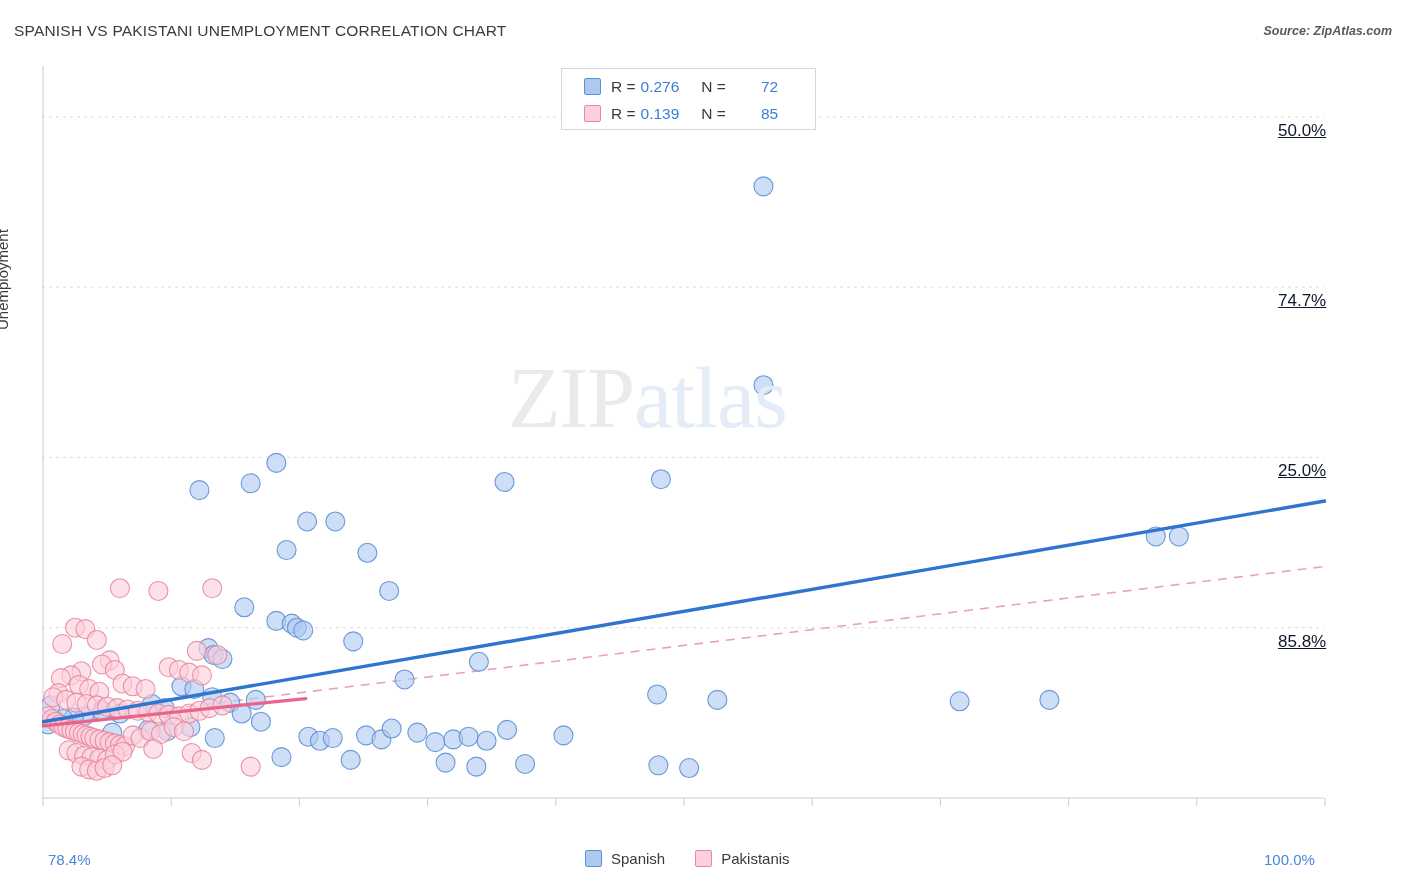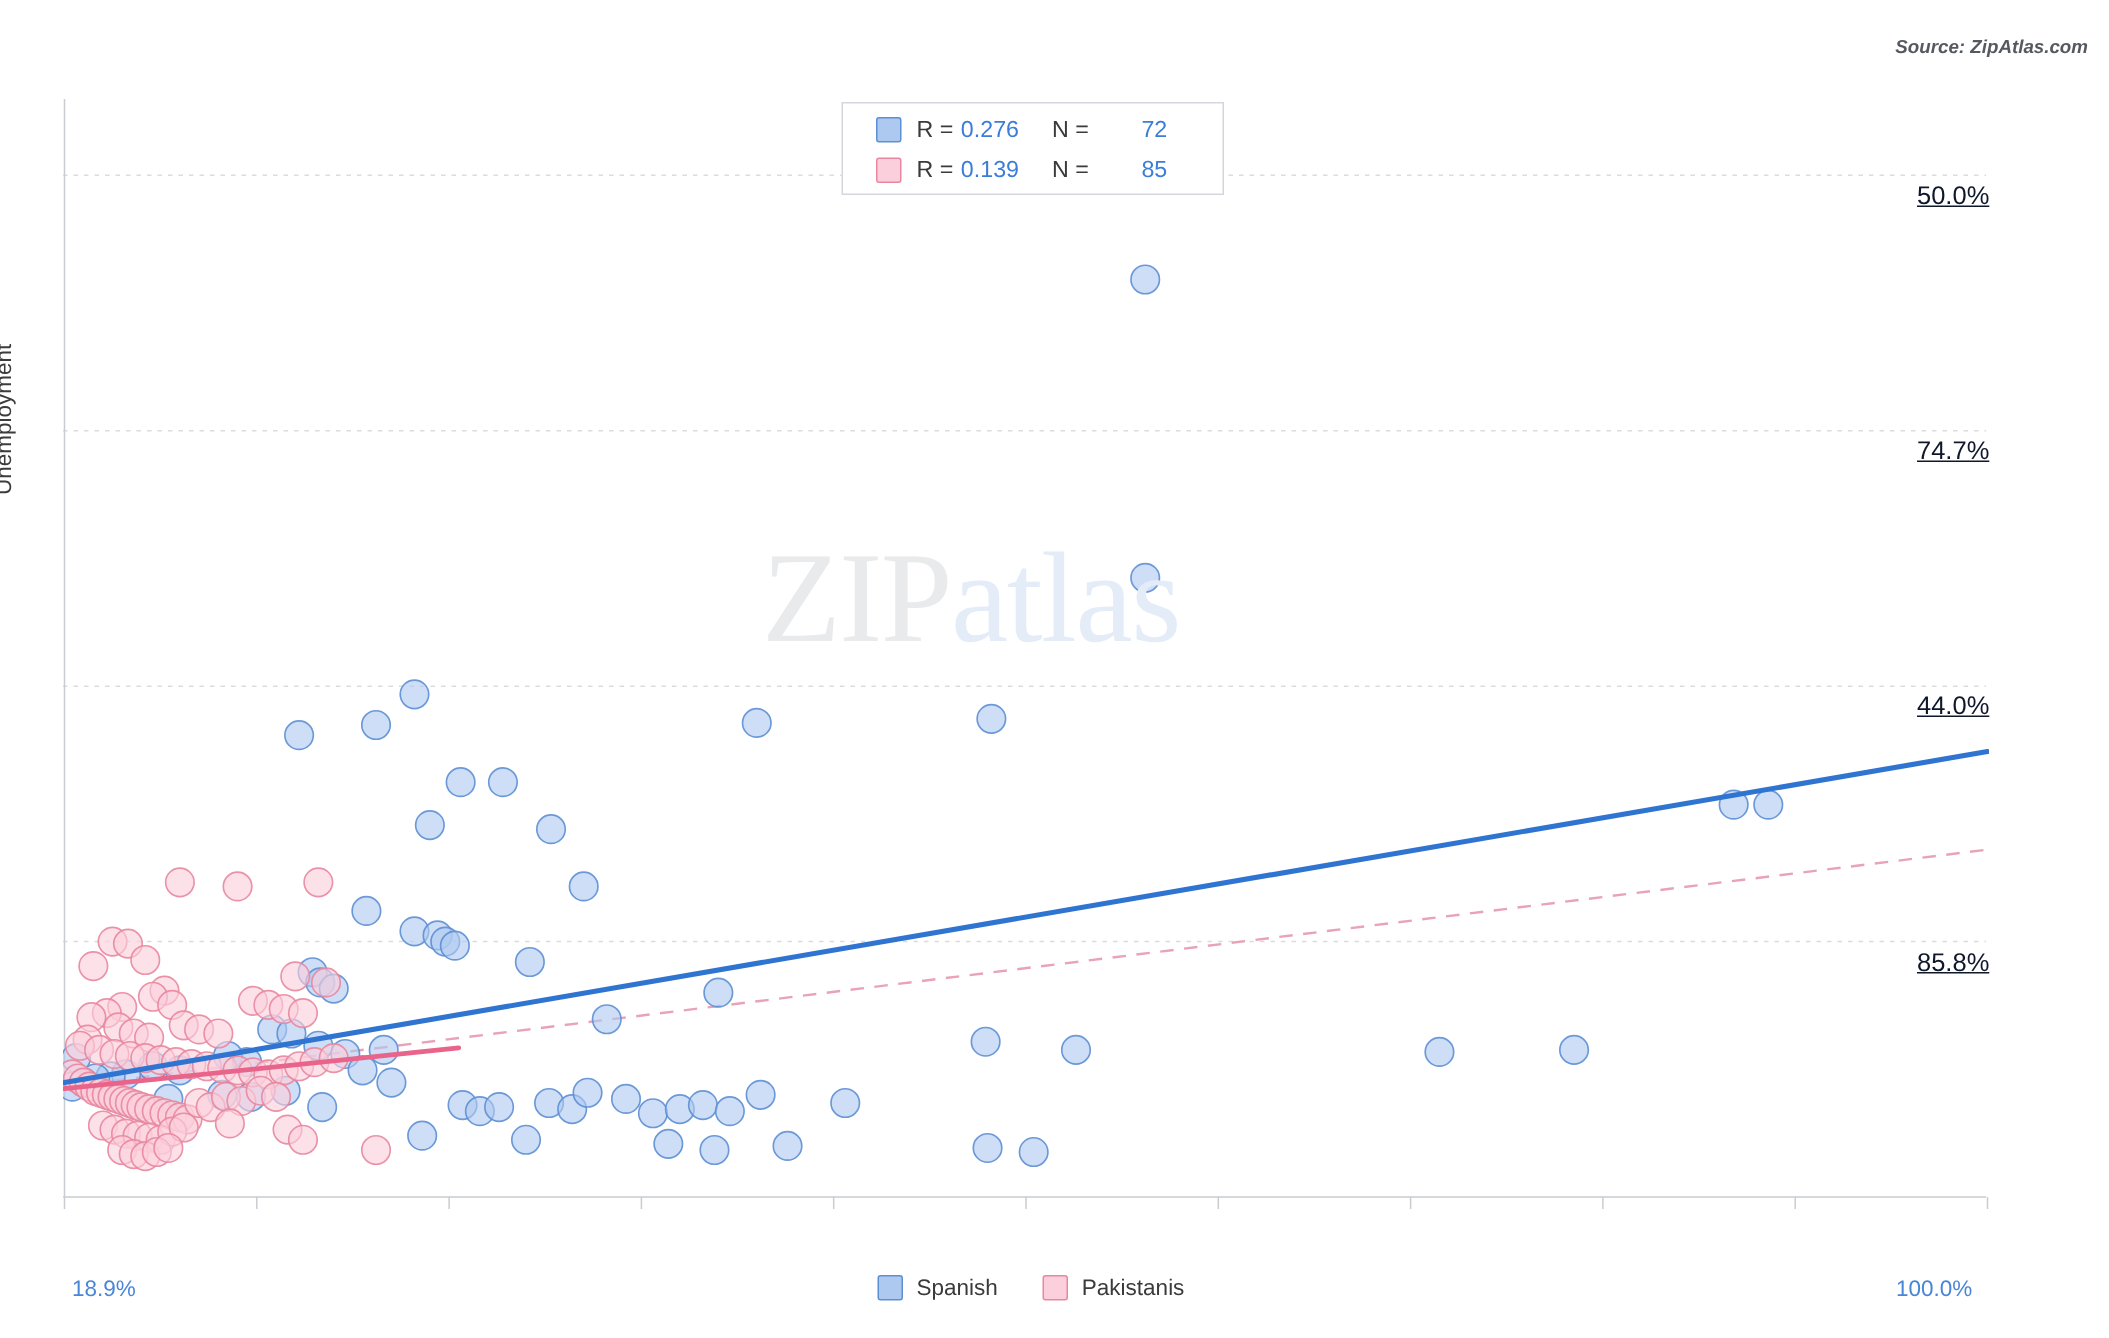--- a/index.html
+++ b/index.html
@@ -151,20 +151,21 @@
     display: flex;
     align-items: flex-end;
     margin-right: 30px;
   }
   #bottom-legend .legend-item .swatch { margin-right: 9px; }
 </style>
 </head>
 <body>
 
 <div id="header">
+  <div id="chart-title">SPANISH VS PAKISTANI UNEMPLOYMENT CORRELATION CHART</div>
   <div id="source-label">Source: ZipAtlas.com</div>
 </div>
 
 <div id="plot">
   <svg id="plot-svg" width="1284" height="767">
       <line x1="0" y1="561.7169811320755" x2="1282" y2="561.7169811320755" stroke="#dcdcdc" stroke-width="1" stroke-dasharray="3,4"></line>
       <line x1="0" y1="391.4339622641509" x2="1282" y2="391.4339622641509" stroke="#dcdcdc" stroke-width="1" stroke-dasharray="3,4"></line>
       <line x1="0" y1="221.15094339622647" x2="1282" y2="221.15094339622647" stroke="#dcdcdc" stroke-width="1" stroke-dasharray="3,4"></line>
       <line x1="0" y1="50.86792452830184" x2="1282" y2="50.86792452830184" stroke="#dcdcdc" stroke-width="1" stroke-dasharray="3,4"></line>
       <line x1="1" y1="0" x2="1" y2="732" stroke="#c9ccd1" stroke-width="1"></line>
@@ -365,24 +366,24 @@
     <span class="swatch pink"></span>
     <span class="r-label">R =</span>
     <span class="r-value">0.139</span>
     <span class="n-label">N =</span>
     <span class="n-value">85</span>
   </div>
 </div>
 
 <div id="axis-labels">
     <div class="y-tick" style="left: 1278px; top: 631.717px;">85.8%</div>
-    <div class="y-tick" style="left: 1278px; top: 461.434px;">44.0%</div>
+    <div class="y-tick" style="left: 1278px; top: 461.434px;">25.0%</div>
     <div class="y-tick" style="left: 1278px; top: 291.151px;">74.7%</div>
     <div class="y-tick" style="left: 1278px; top: 120.868px;">50.0%</div>
-    <div class="x-tick" style="left: 48px; top: 851px;">18.9%</div>
+    <div class="x-tick" style="left: 48px; top: 851px;">78.4%</div>
     <div class="x-tick" style="left: 1264px; top: 851px;">100.0%</div>
   </div>
 
 <div id="bottom-legend">
   <div class="legend-item">
     <span class="swatch blue"></span>
     <span>Spanish</span>
   </div>
   <div class="legend-item">
     <span class="swatch pink"></span>

